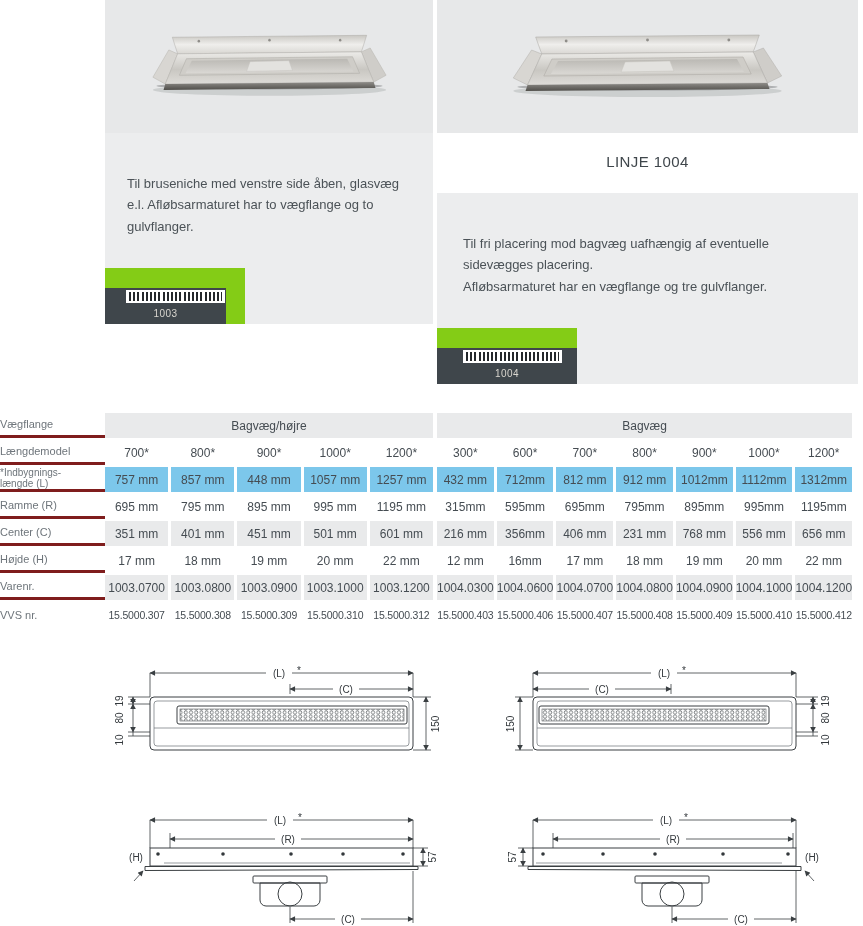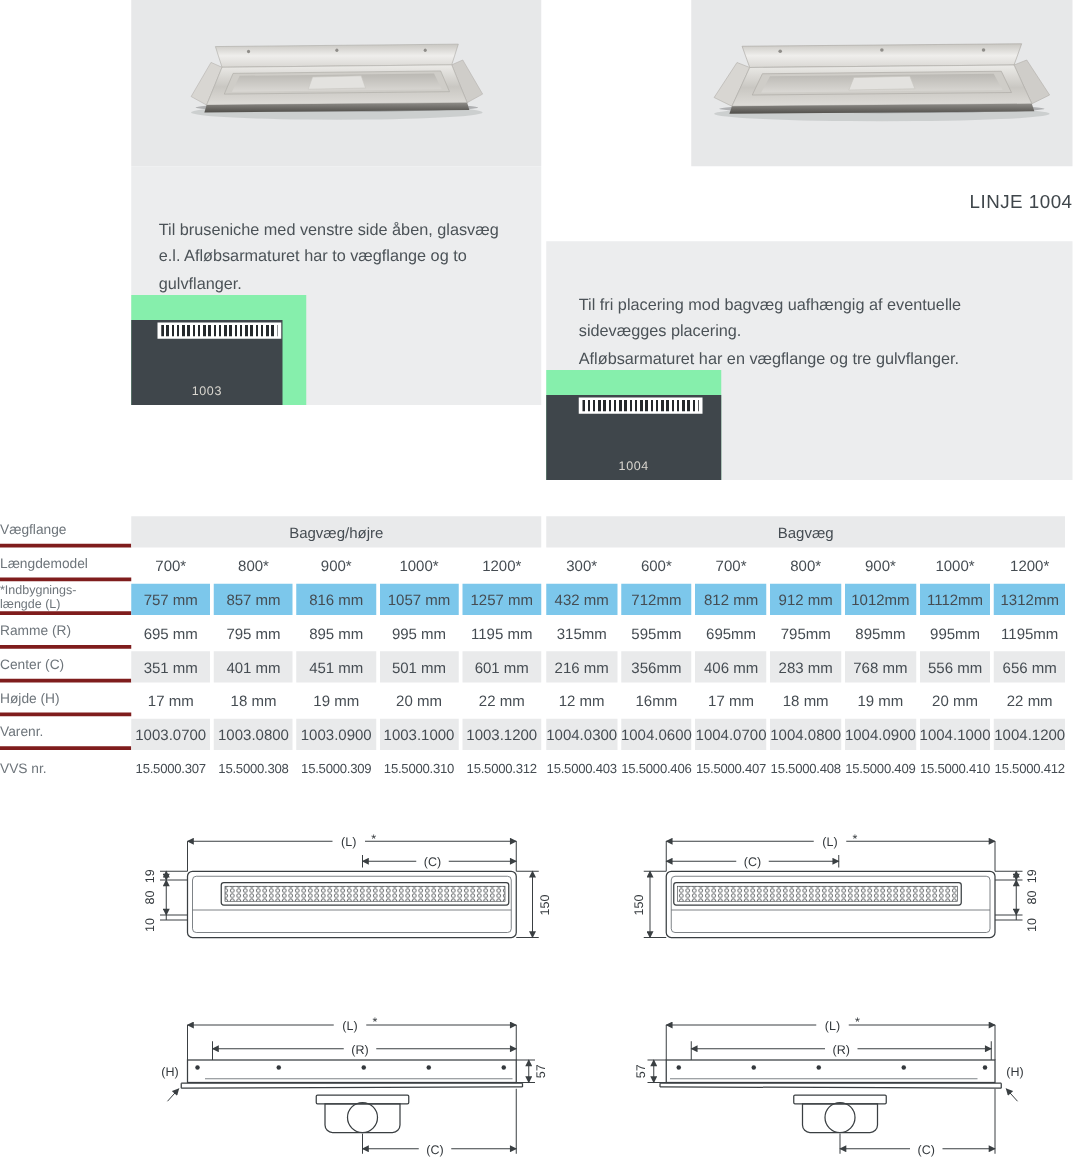--- a/index.html
+++ b/index.html
@@ -3,31 +3,31 @@
 <meta charset="utf-8">
 <style>
   html,body{margin:0;padding:0;background:#fff;}
   .page{position:relative;width:863px;height:926px;background:#fff;overflow:hidden;
         font-family:"Liberation Sans",sans-serif;color:#4b5257;}
 
   
   .top{display:flex;margin-left:105px;gap:4px;}
   .prod-col{display:flex;flex-direction:column;}
   .prod-col.c1{width:328px;}
-  .prod-col.c2{width:421px;align-items:flex-end;}
+  .prod-col.c2{width:421px;}
   .photo-panel{height:133px;background:#e7e8e9;display:flex;align-items:center;justify-content:center;}
   .product-title{margin:20px 0 23px;text-align:center;font-size:15px;font-weight:500;
                  letter-spacing:.4px;color:#3f464b;}
   .desc-panel{position:relative;height:191px;background:#ecedee;box-sizing:border-box;}
   .c1 .desc-panel{padding:40px 30px 0 22px;}
   .c2 .desc-panel{padding:40px 62px 0 26px;}
   .desc-panel p{margin:0;font-size:13px;line-height:1.64;color:#4b5257;}
 
   
-  .placement{position:absolute;left:0;bottom:0;width:140px;height:88px;background:#86efac;}
+  .placement{position:absolute;left:0;bottom:0;width:140px;height:56px;background:#84cc16;}
   .pd-dark{position:absolute;left:0;bottom:0;top:20px;background:#3f464b;}
   .pd-dark.open-right{width:121px;}
   .pd-dark.full{width:140px;}
   .pd-grate{position:absolute;top:2px;height:13px;width:99px;background:#fff;
             box-sizing:border-box;padding:2px 3px;}
   .pd-grate i{display:block;width:100%;height:100%;
       background:repeating-linear-gradient(90deg,#24282b 0 2px,transparent 2px 4.2px);}
   .pd-code{position:absolute;left:0;right:0;bottom:5px;text-align:center;
            font-size:10px;color:#d9d6cf;letter-spacing:.5px;}
 
@@ -160,21 +160,21 @@
       </div>
     <div class="spec-table t1">
         <div class="spec-header">Bagvæg/højre</div>
         <div class="cell">700*</div>
         <div class="cell">800*</div>
         <div class="cell">900*</div>
         <div class="cell">1000*</div>
         <div class="cell">1200*</div>
         <div class="cell blue">757 mm</div>
         <div class="cell blue">857 mm</div>
-        <div class="cell blue">816 mm</div>
+        <div class="cell blue">448 mm</div>
         <div class="cell blue">1057 mm</div>
         <div class="cell blue">1257 mm</div>
         <div class="cell">695 mm</div>
         <div class="cell">795 mm</div>
         <div class="cell">895 mm</div>
         <div class="cell">995 mm</div>
         <div class="cell">1195 mm</div>
         <div class="cell gray">351 mm</div>
         <div class="cell gray">401 mm</div>
         <div class="cell gray">451 mm</div>
@@ -215,21 +215,21 @@
         <div class="cell">315mm</div>
         <div class="cell">595mm</div>
         <div class="cell">695mm</div>
         <div class="cell">795mm</div>
         <div class="cell">895mm</div>
         <div class="cell">995mm</div>
         <div class="cell">1195mm</div>
         <div class="cell gray">216 mm</div>
         <div class="cell gray">356mm</div>
         <div class="cell gray">406 mm</div>
-        <div class="cell gray">283 mm</div>
+        <div class="cell gray">231 mm</div>
         <div class="cell gray">768 mm</div>
         <div class="cell gray">556 mm</div>
         <div class="cell gray">656 mm</div>
         <div class="cell">12 mm</div>
         <div class="cell">16mm</div>
         <div class="cell">17 mm</div>
         <div class="cell">18 mm</div>
         <div class="cell">19 mm</div>
         <div class="cell">20 mm</div>
         <div class="cell">22 mm</div>

